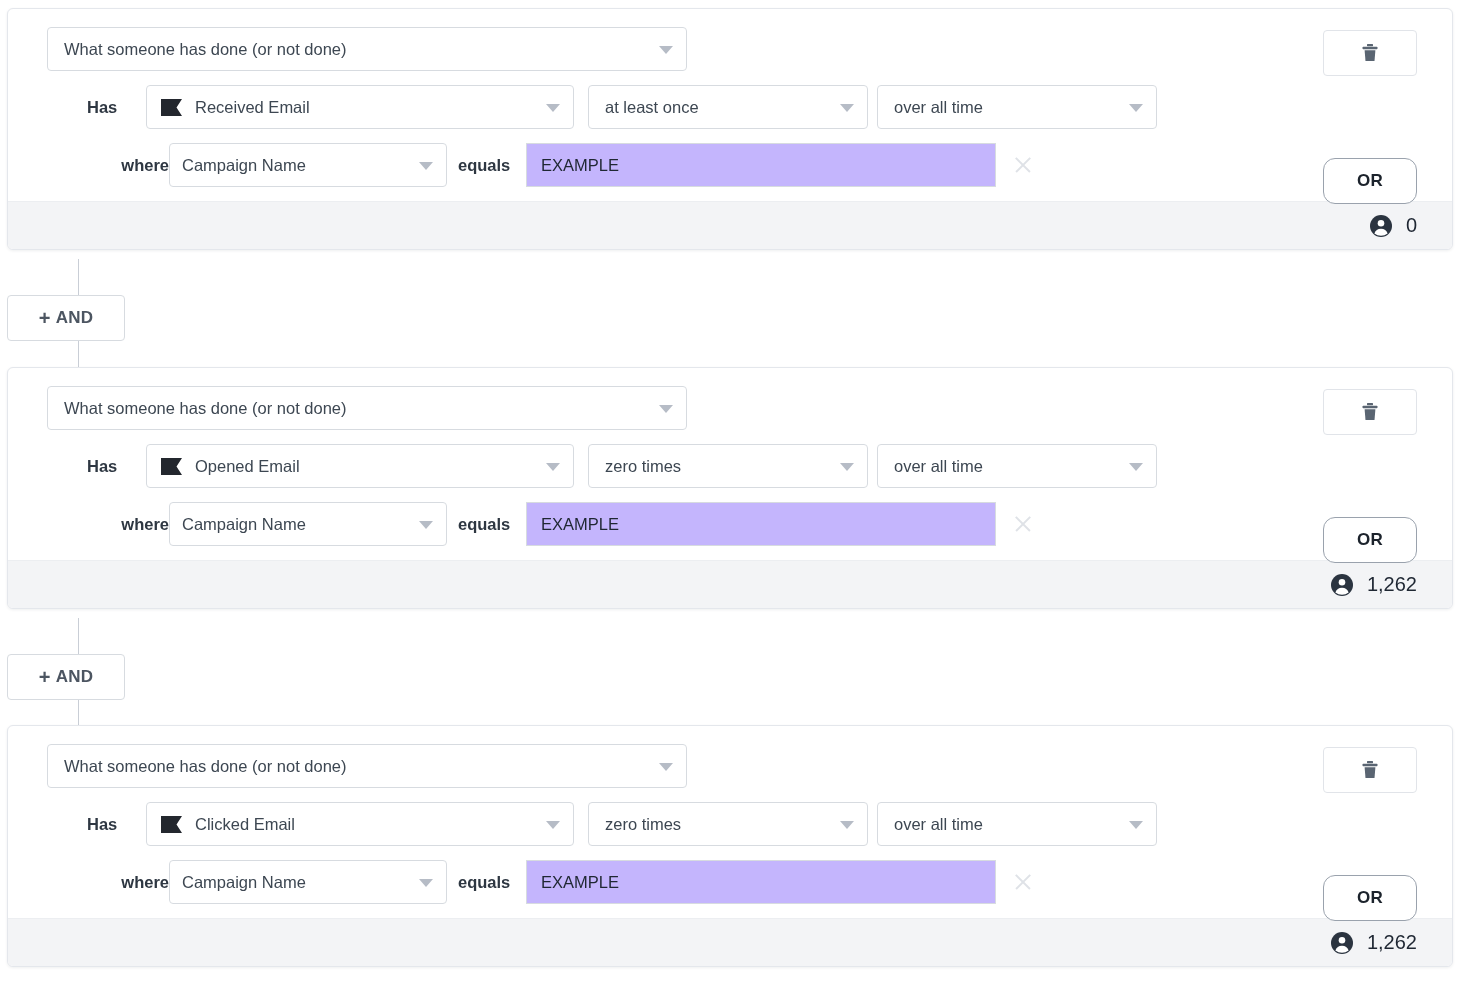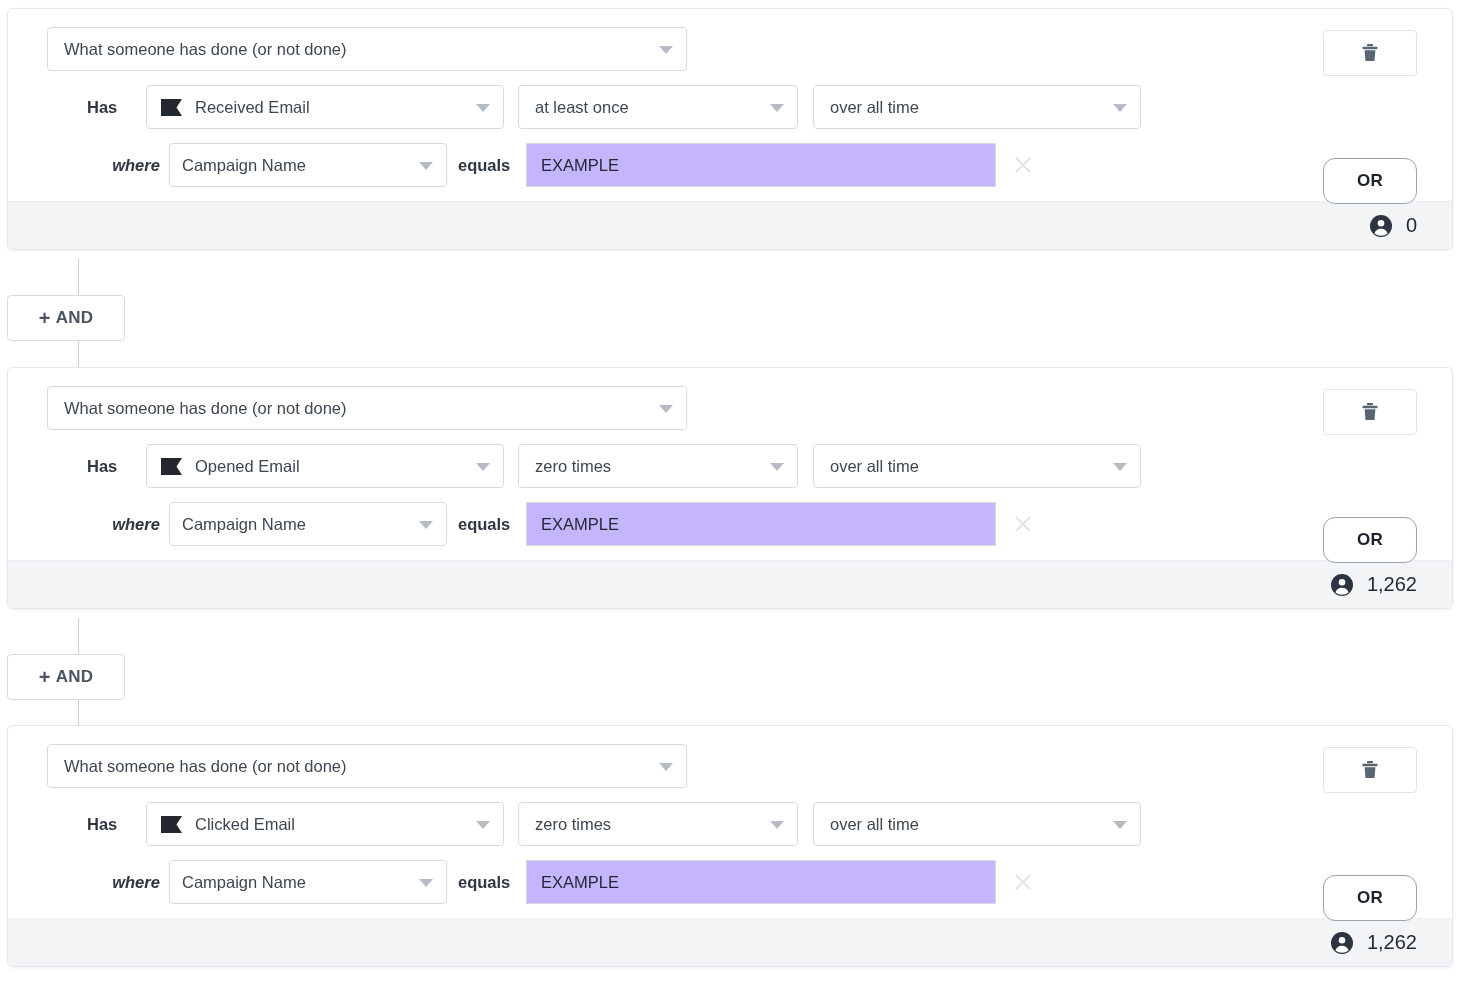--- a/index.html
+++ b/index.html
@@ -57,21 +57,21 @@
   .row-has    { margin-bottom: 14px; padding-left: 39px; }
   .row-where  { padding-left: 39px; }
 
   .lbl {
     font-size: 16.5px;
     font-weight: bold;
     color: #2e3742;
     white-space: nowrap;
   }
   .lbl-has    { width: 59px; margin-left: 40px; }
-  .lbl-where  { width: 122px; text-align: center; padding-left: 56px; font-style: italic; }
+  .lbl-where  { width: 122px; text-align: right; padding-left: 56px; }
   .lbl-equals { width: 79px; padding-left: 11px; }
 
   
   .select {
     position: relative;
     height: 44px;
     border: 1px solid #d7dbe0;
     border-radius: 4px;
     background: #ffffff;
     display: flex;
@@ -87,23 +87,23 @@
     position: absolute;
     right: 13px;
     top: 50%;
     margin-top: -3px;
     width: 0; height: 0;
     border-left: 7px solid transparent;
     border-right: 7px solid transparent;
     border-top: 8px solid #b6bcc6;
   }
   .select-type   { width: 640px; }
-  .select-event  { width: 358px; padding-left: 14px; align-items: center; }
+  .select-event  { width: 428px; padding-left: 14px; align-items: center; }
   .select-freq   { width: 280px; margin-left: 14px; }
-  .select-time   { width: 328px; margin-left: 15px; }
+  .select-time   { width: 280px; margin-left: 9px; }
   .select-attr   { width: 278px; padding-left: 12px; }
 
   .flag-icon {
     display: inline-block;
     width: 21px;
     height: 17px;
     margin-right: 13px;
     flex: 0 0 auto;
   }
 

